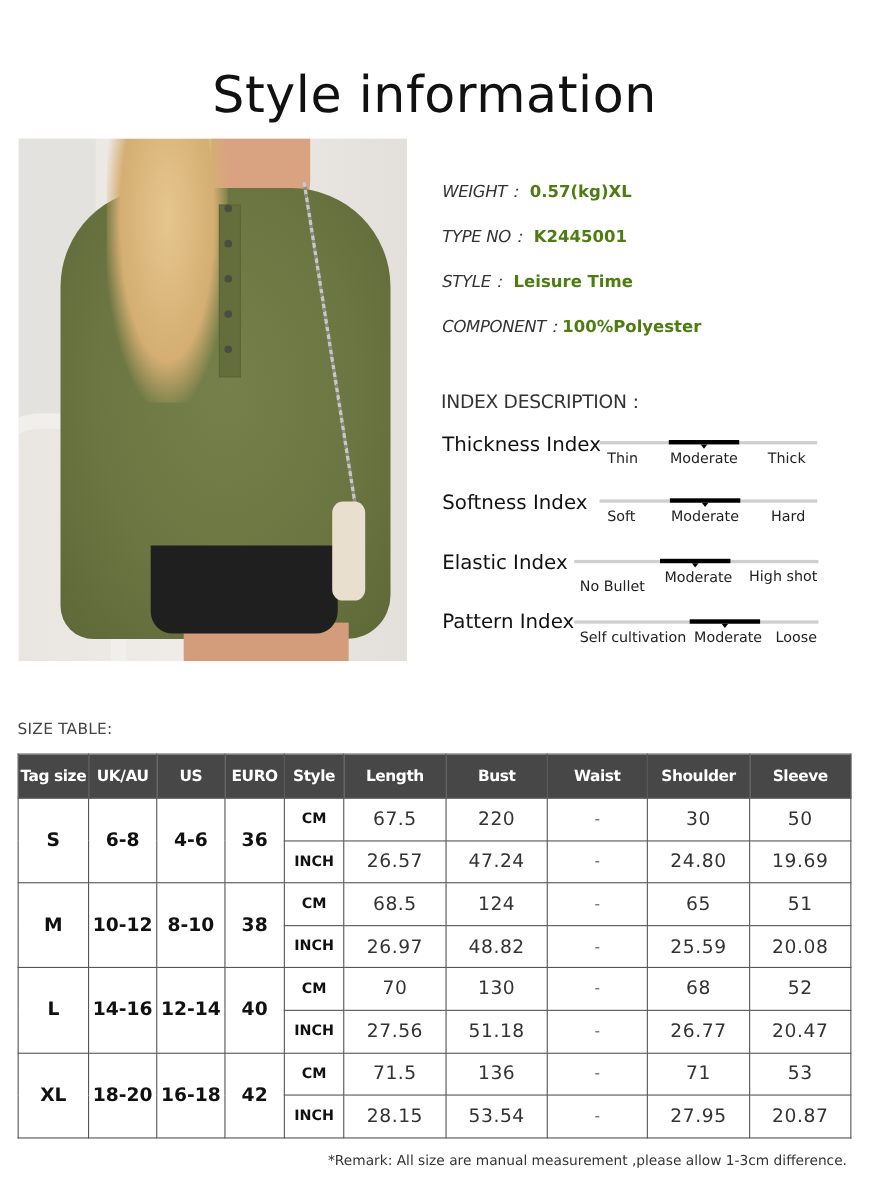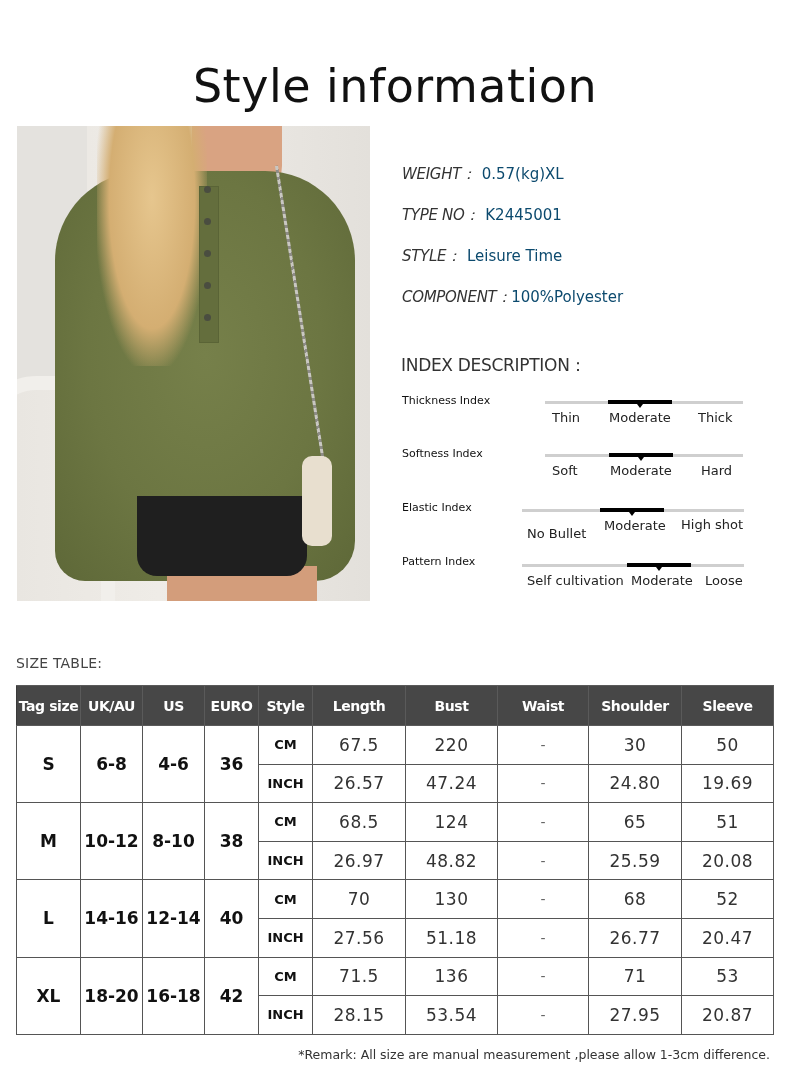--- a/index.html
+++ b/index.html
@@ -33,26 +33,26 @@
     .photo .chain { position: absolute; left: 258px; top: 40px; width: 3px; height: 300px;
                     background: repeating-linear-gradient(180deg, #c9c7c2 0 4px, #8e8c87 4px 7px);
                     transform: rotate(-9deg); transform-origin: top left; }
     .photo .bag { position: absolute; left: 285px; top: 330px; width: 30px; height: 90px;
                   background: #e8dfcf; border-radius: 10px; }
 
     
     .info { position: absolute; left: 402px; top: 160px; }
     .info-row { height: 41px; line-height: 28px; font-size: 15px; white-space: nowrap; }
     .info-label { color: #333; font-weight: normal; letter-spacing: -0.3px; font-style: italic; }
-    .info-value { color: #0c4a6e; font-weight: normal; margin-left: 6px; }
+    .info-value { color: #4d7c0f; font-weight: bold; margin-left: 6px; }
 
     .index-title { position: absolute; left: 401px; top: 354px; font-size: 17px; color: #333; letter-spacing: -0.3px; }
 
     .index-row { position: absolute; left: 402px; }
-    .index-name { position: absolute; left: 0; top: 0; font-size: 11px; color: #111; white-space: nowrap; }
+    .index-name { position: absolute; left: 0; top: 0; font-size: 18px; color: #111; white-space: nowrap; }
     .bar { position: absolute; height: 3px; background: #cfcfcf; }
     .bar-active { position: absolute; top: -1px; height: 4px; background: #000; }
     .bar-pointer { position: absolute; top: 3px; width: 0; height: 0;
                    border-left: 3px solid transparent; border-right: 3px solid transparent; border-top: 4px solid #000; }
     .tick-label { position: absolute; font-size: 13px; color: #222; white-space: nowrap; }
 
     
     .size-title { position: absolute; left: 16px; top: 655px; font-size: 14px; color: #444; letter-spacing: 0.2px; }
     table.size { position: absolute; left: 16px; top: 685px; width: 757px;
                  border-collapse: collapse; table-layout: fixed; }

